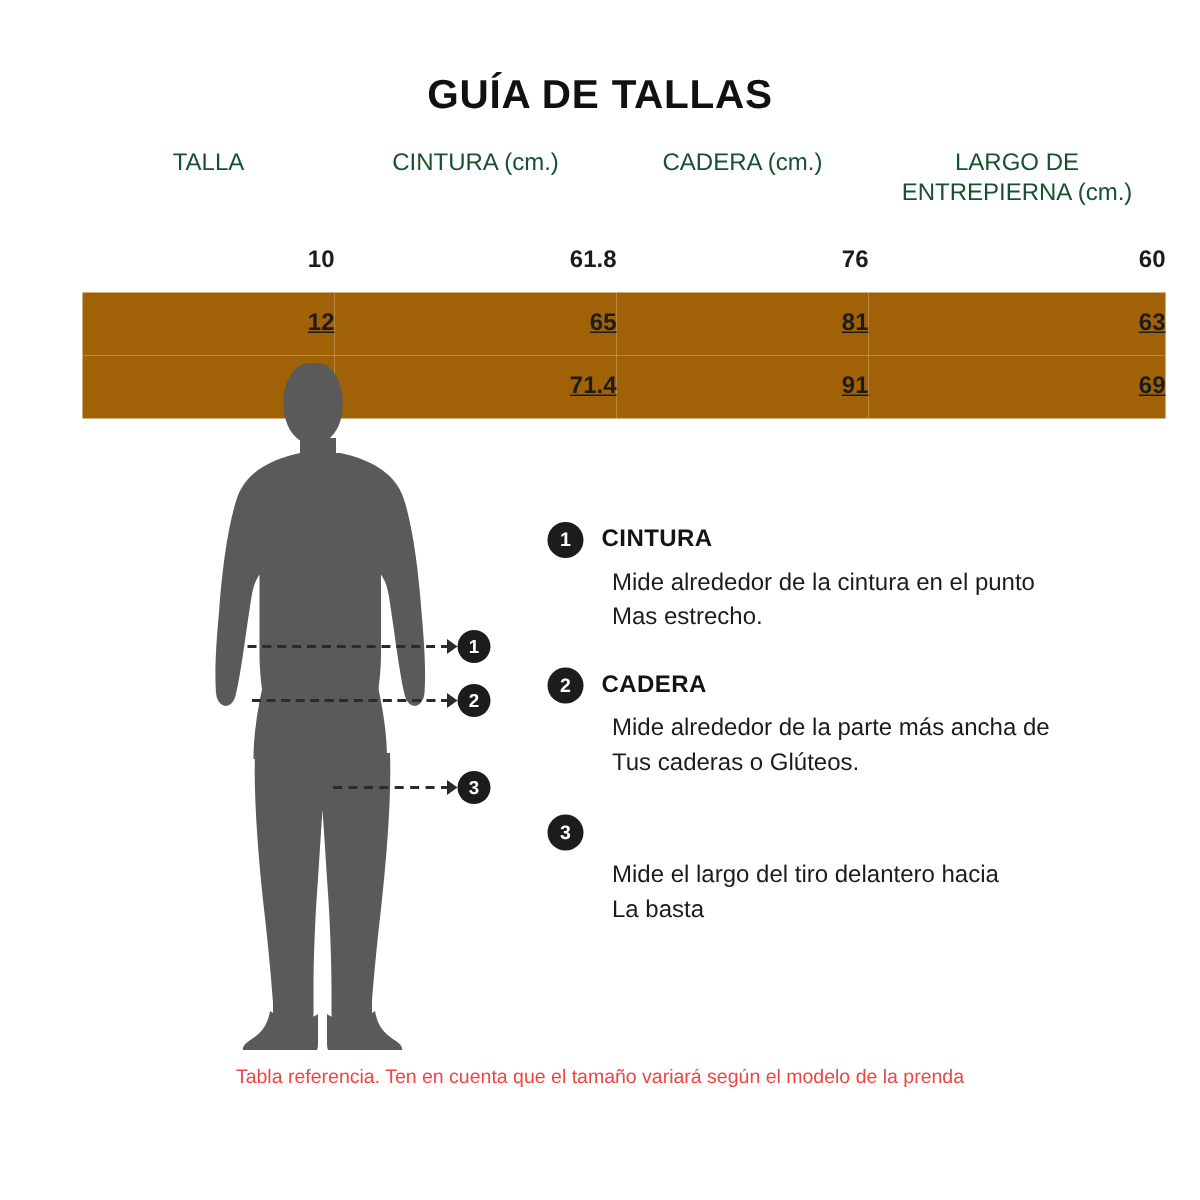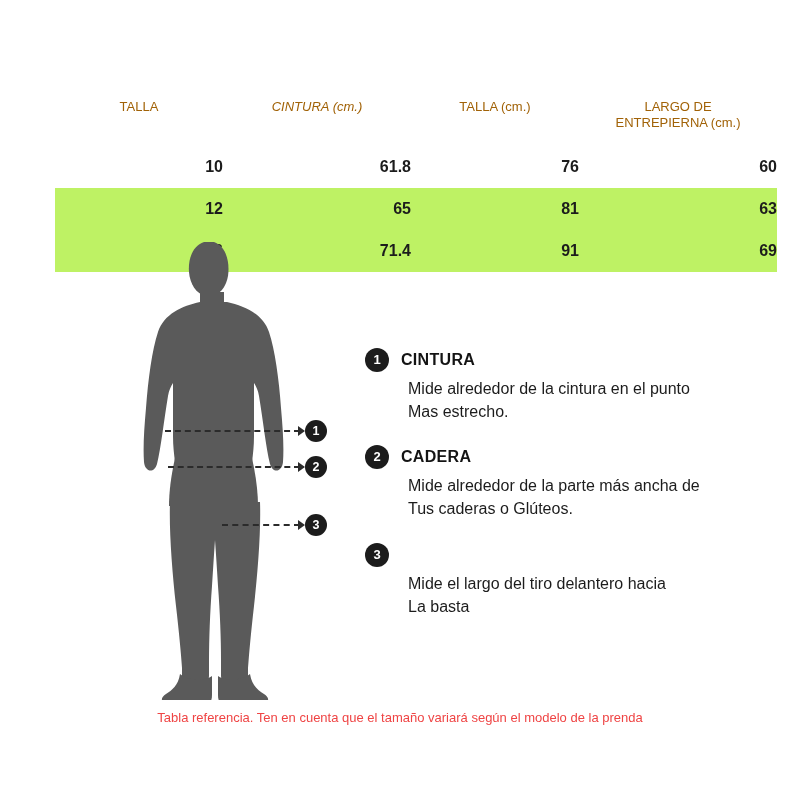--- a/index.html
+++ b/index.html
@@ -37,41 +37,42 @@
     top: 96px;
     left: 55px;
     width: 690px;
   }
   table.size-table {
     border-collapse: collapse;
     width: 690px;
     table-layout: fixed;
   }
   table.size-table th {
-    font-size: 13px;
+    font-size: 16px;
     font-weight: normal;
-    color: #a16207;
+    color: #14532d;
     padding: 3px 4px 14px 4px;
     vertical-align: top;
     text-align: center;
     line-height: 1.25;
   }
   table.size-table td {
     font-size: 16px;
     font-weight: bold;
     color: #1c1c1c;
     text-align: right;
     height: 42px;
     padding: 0;
   }
   table.size-table tr.alt td {
-    background: #bef264;
+    background: #a16207;
+    text-decoration: underline;
   }
   .col-talla { width: 160px; }
-  .col-cintura { width: 180px; font-style: italic; }
+  .col-cintura { width: 180px; }
   .col-cadera { width: 160px; }
   .col-largo { width: 190px; }
 
   
   .figure {
     position: absolute;
     left: 130px;
     top: 240px;
     width: 190px;
     height: 460px;
@@ -155,28 +156,29 @@
     text-align: center;
     font-size: 13px;
     color: #ef4444;
   }
 </style>
 </head>
 <body>
 
 <div class="page">
 
+  <div class="title">GUÍA DE TALLAS</div>
 
   <div class="table-wrap">
     <table class="size-table">
       <thead>
         <tr>
           <th class="col-talla">TALLA</th>
           <th class="col-cintura">CINTURA (cm.)</th>
-          <th class="col-cadera">TALLA (cm.)</th>
+          <th class="col-cadera">CADERA (cm.)</th>
           <th class="col-largo" style="white-space:pre-line;">LARGO DE
 ENTREPIERNA (cm.)</th>
         </tr>
       </thead>
       <tbody>
         <tr>
           <td>10</td>
           <td>61.8</td>
           <td>76</td>
           <td>60</td>

